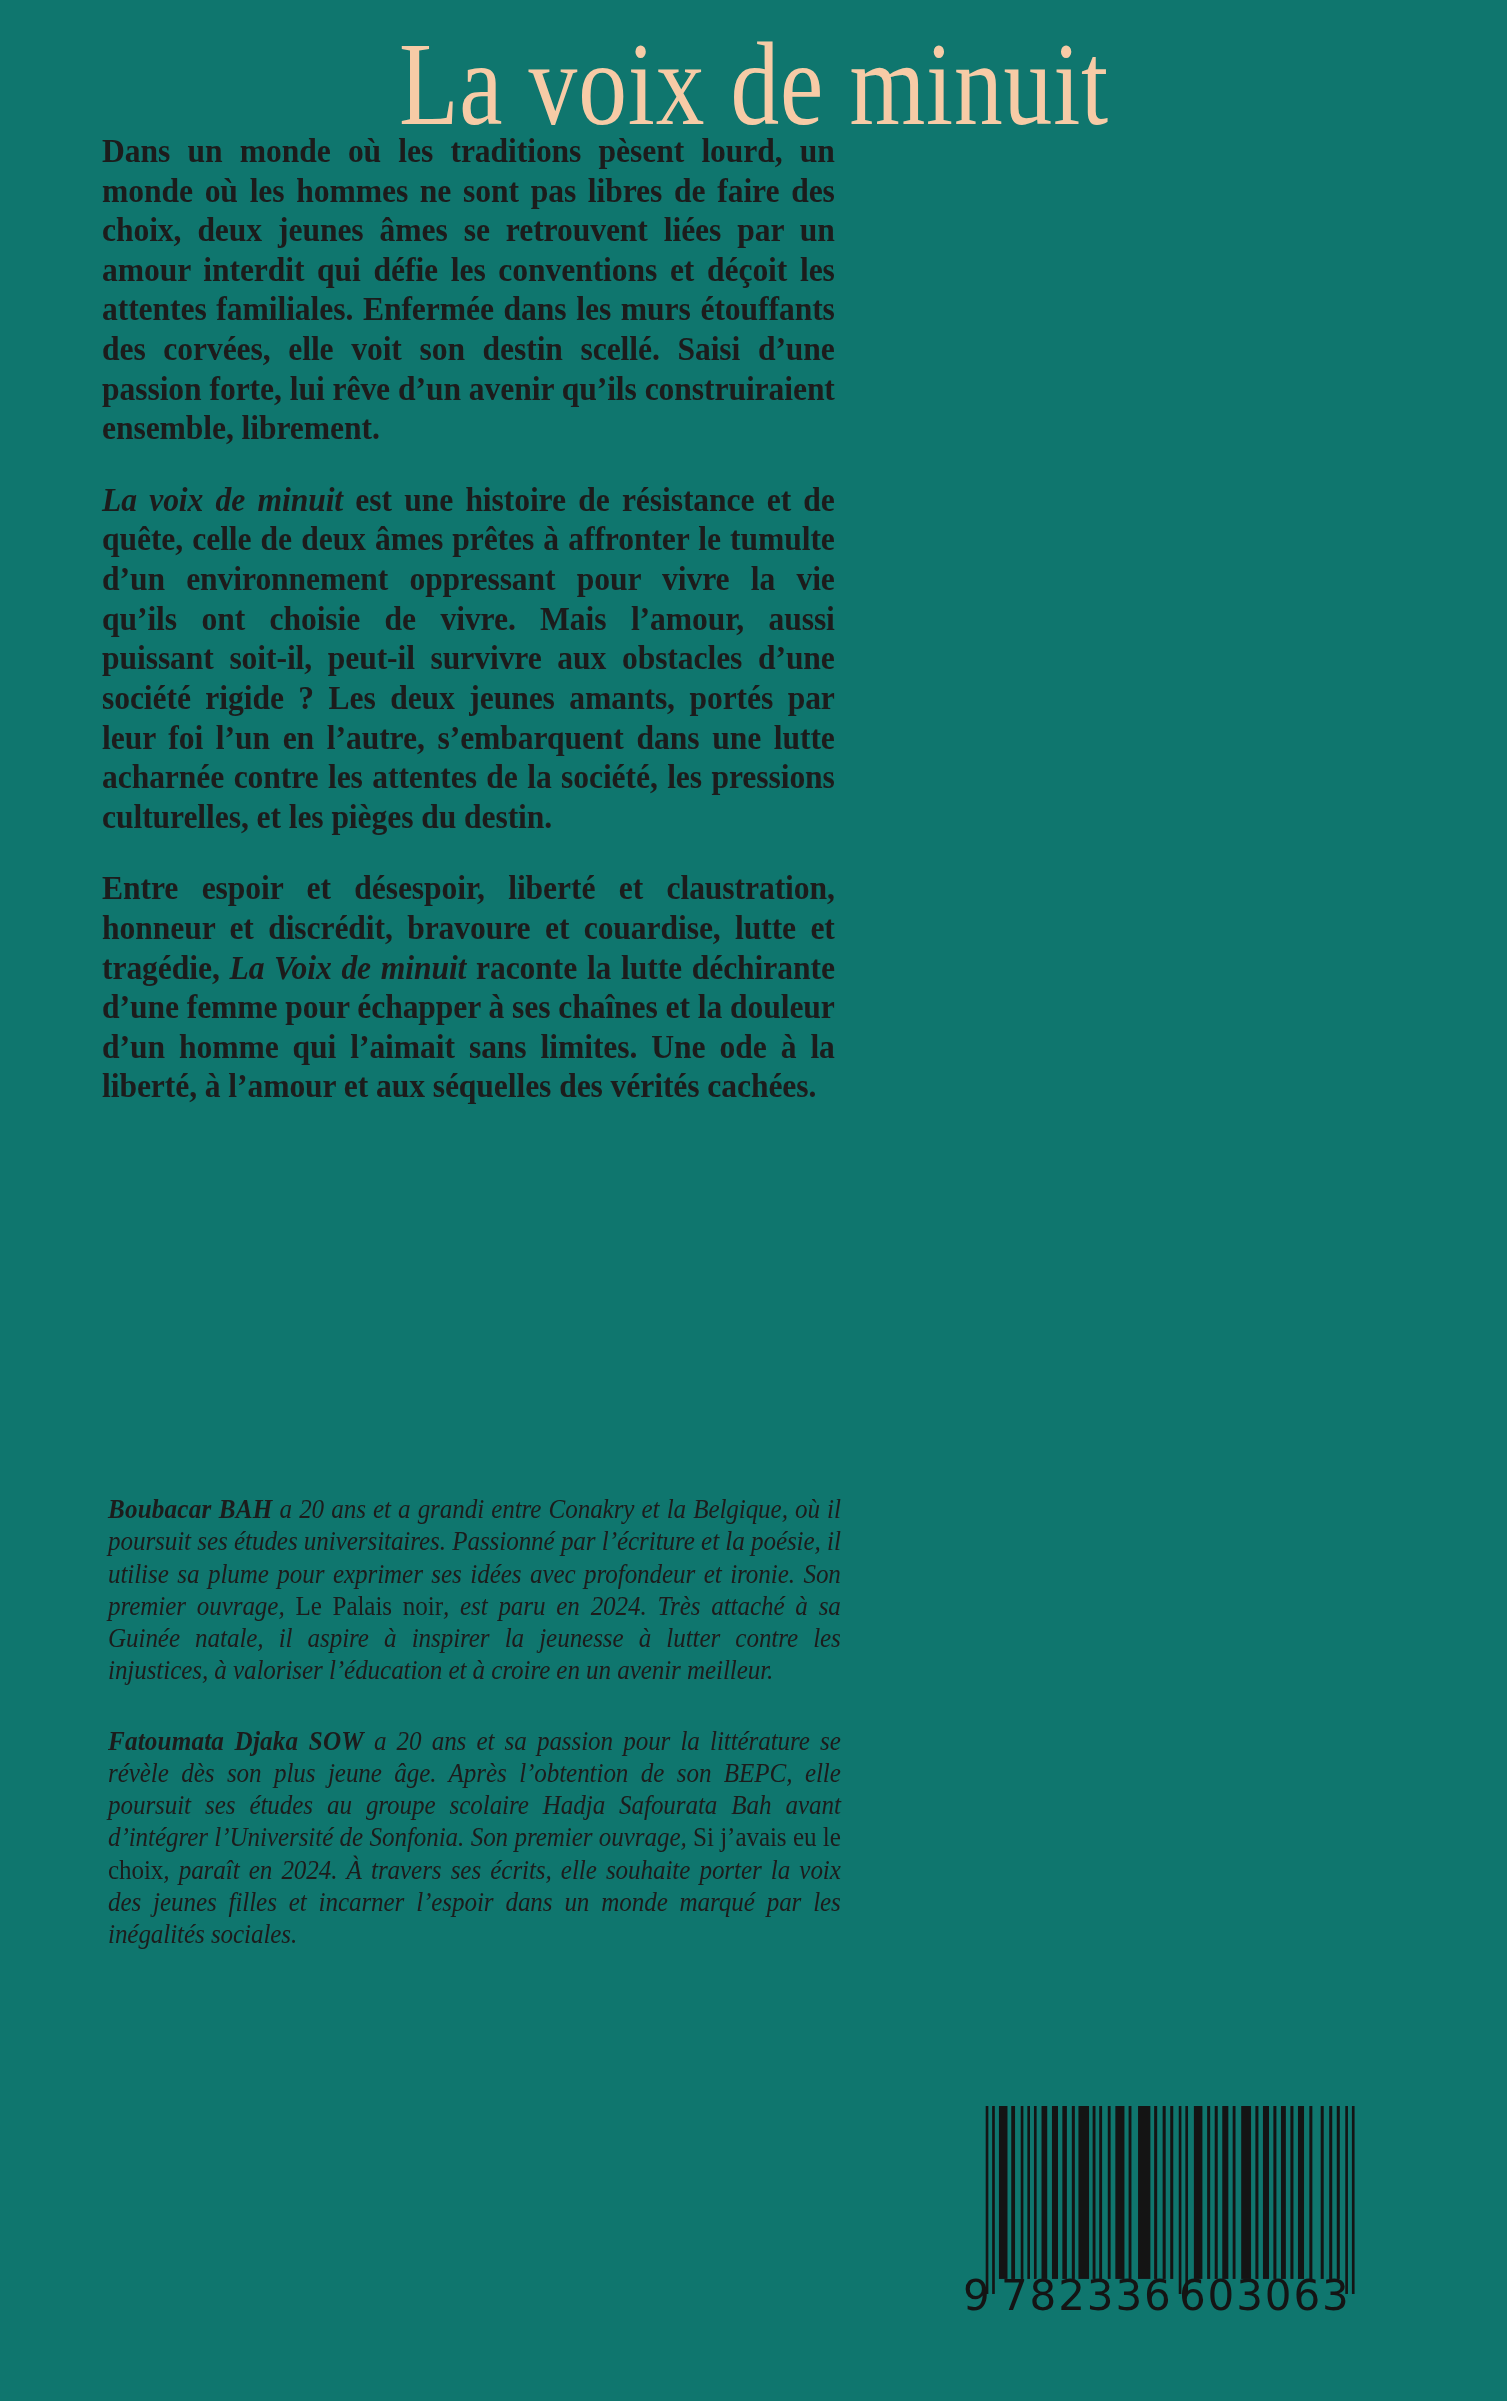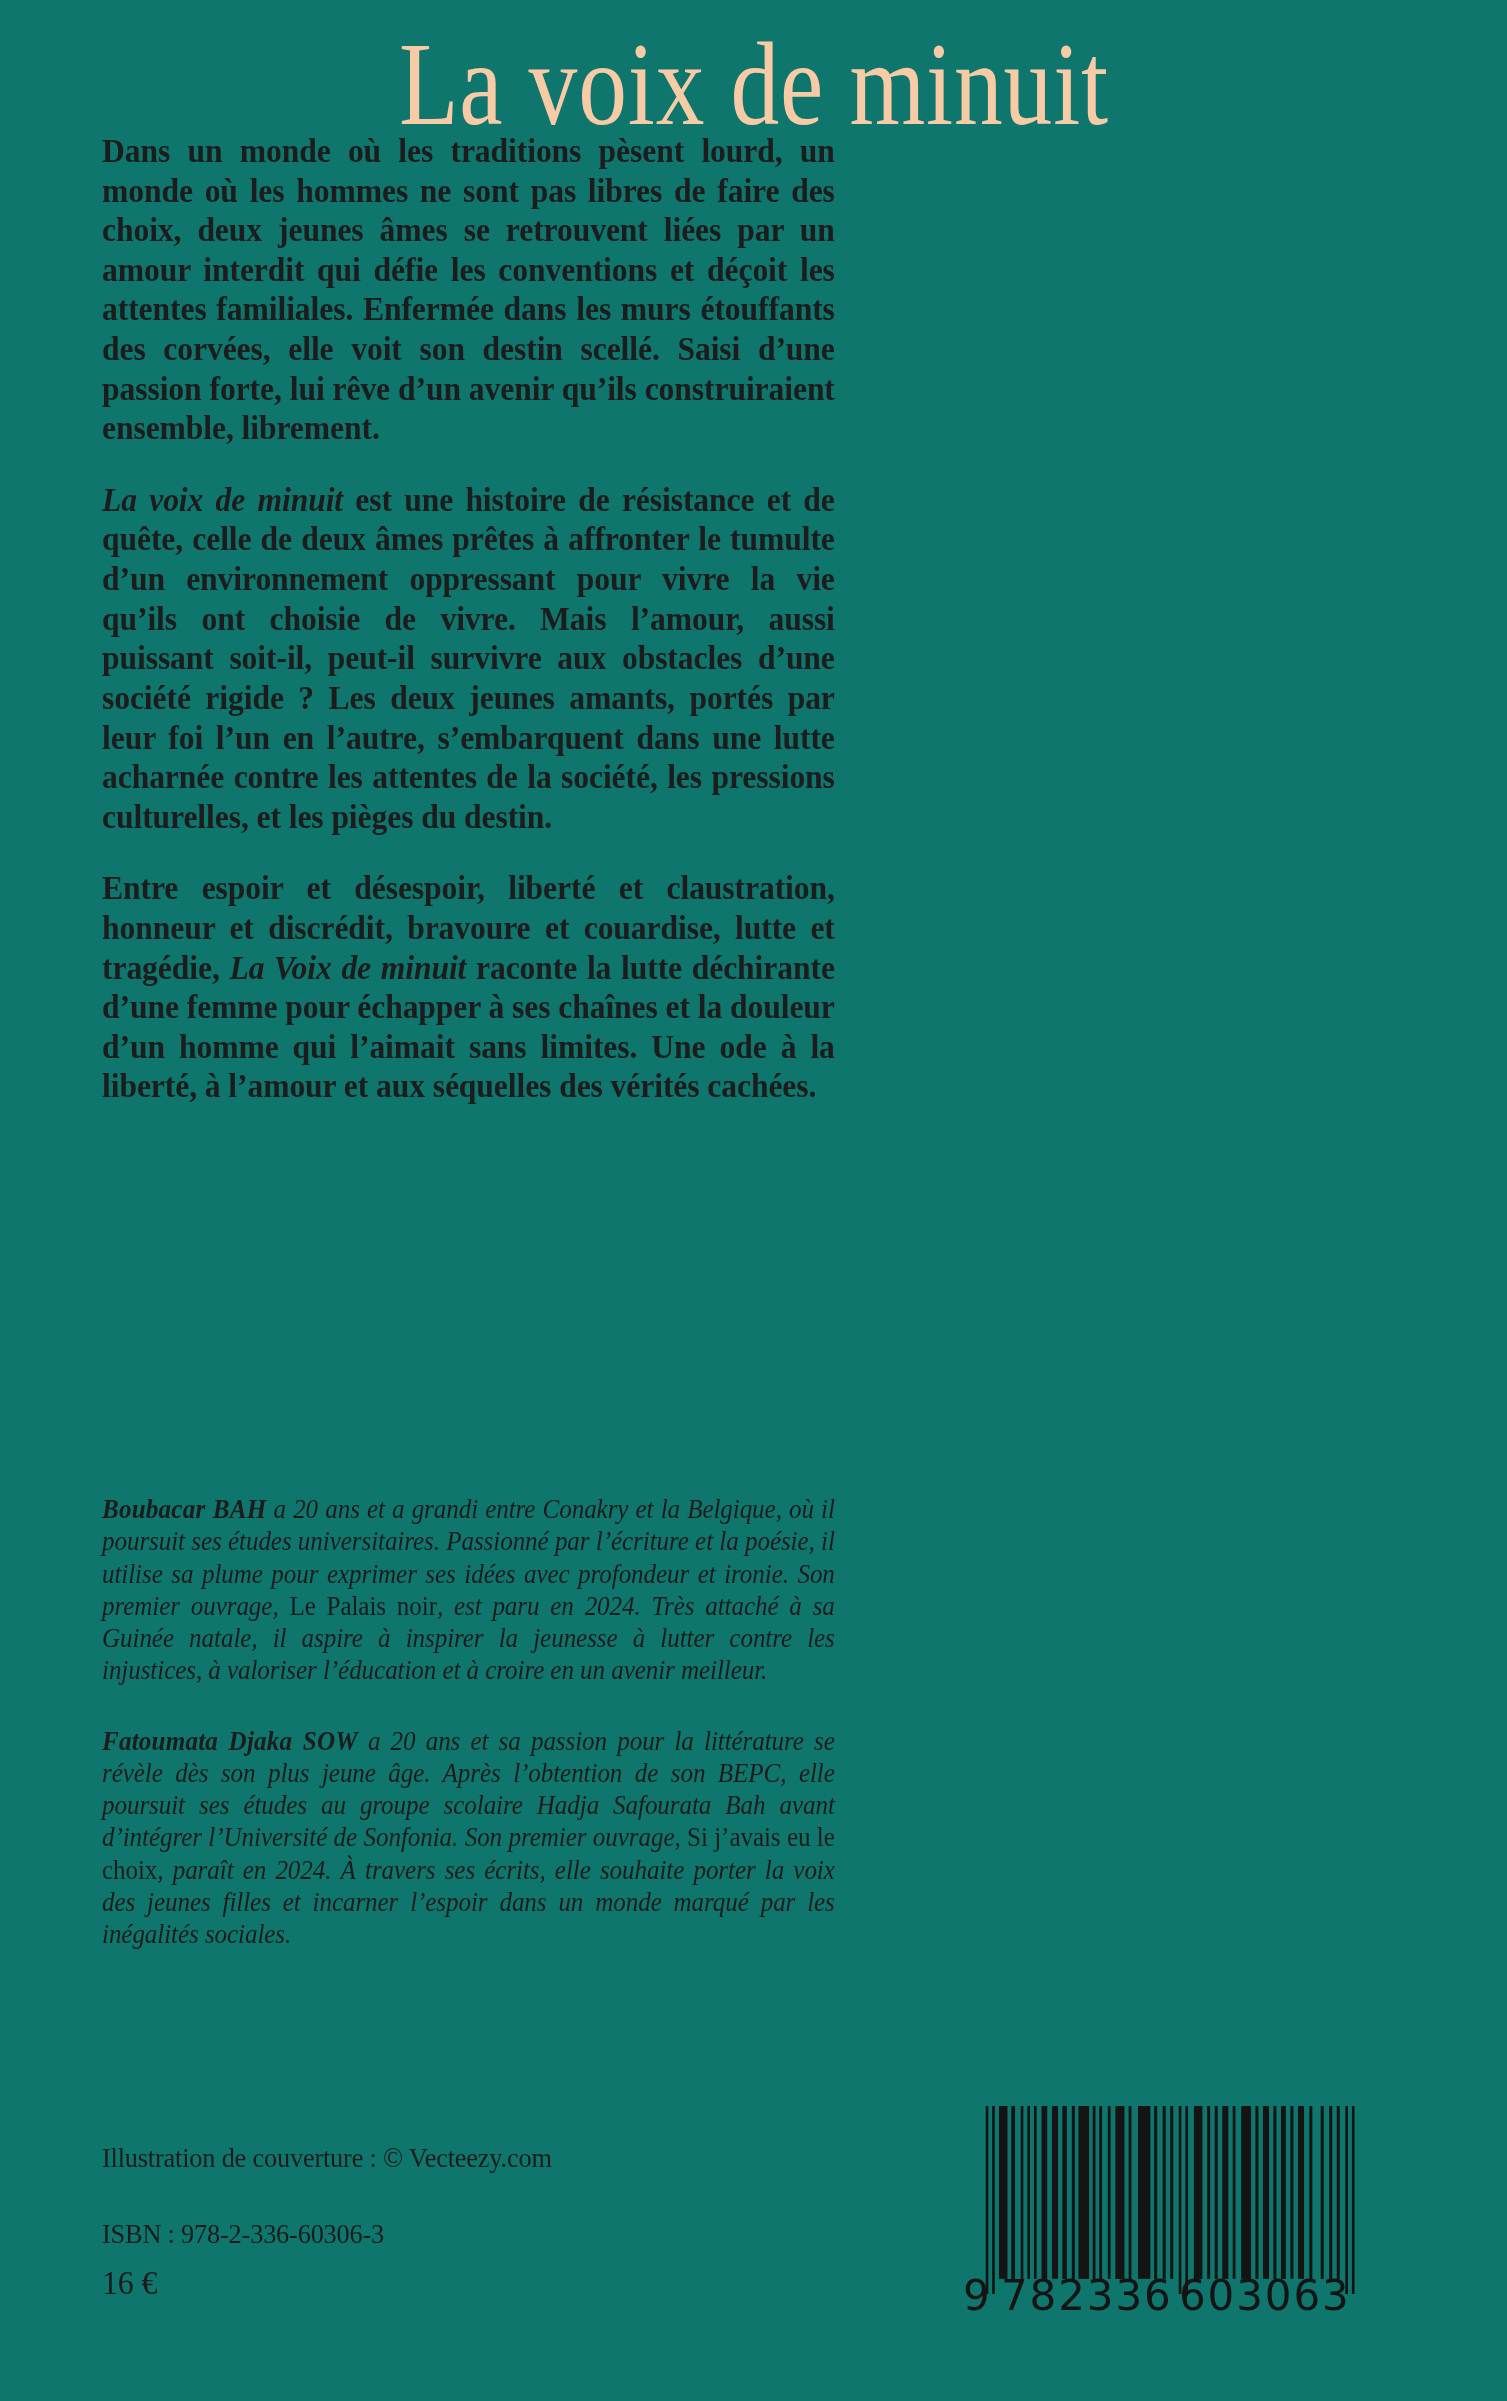--- a/index.html
+++ b/index.html
@@ -65,21 +65,21 @@
     transform-origin: left center;
     width: 107.5%;
     letter-spacing: -0.1px;
   }
   .blurb p:last-child { margin-bottom: 0; }
   .blurb em { font-style: italic; }
 
   
   .bios {
     position: absolute;
-    left: 102px;
+    left: 108px;
     top: 1493px;
     width: 733px;
   }
   .bio {
     margin: 0 0 38px 0;
     font-family: "Liberation Serif", serif;
     font-style: italic;
     font-size: 27px;
     line-height: 1.195;
     text-align: justify;
@@ -169,25 +169,20 @@
 
   <div class="bios">
     <p class="bio">
       <span class="name">Boubacar BAH</span><span>  a 20 ans et a grandi entre Conakry et la Belgique, où il poursuit ses études universitaires. Passionné par l’écriture et la poésie, il utilise sa plume pour exprimer ses idées avec profondeur et ironie. Son premier ouvrage, </span><span class="roman">Le Palais noir</span><span>, est paru en 2024. Très attaché à sa Guinée natale, il aspire à inspirer la jeunesse à lutter contre les injustices, à valoriser l’éducation et à croire en un avenir meilleur.</span>
     </p>
     <p class="bio">
       <span class="name">Fatoumata Djaka SOW</span><span> a 20 ans et sa passion pour la littérature se révèle dès son plus jeune âge. Après l’obtention de son BEPC, elle poursuit ses études au groupe scolaire Hadja Safourata Bah avant d’intégrer l’Université de Sonfonia. Son premier ouvrage, </span><span class="roman">Si j’avais eu le choix</span><span>, paraît en 2024. À travers ses écrits, elle souhaite porter la voix des jeunes filles et incarner l’espoir dans un monde marqué par les inégalités sociales.</span>
     </p>
   </div>
 
-  <div class="footer">
-    <div class="line credit">Illustration de couverture : © Vecteezy.com</div>
-    <div class="line isbn">ISBN : 978-2-336-60306-3</div>
-    <div class="line price">16 €</div>
-  </div>
 
   <div class="barcode-block">
     <svg class="barcode-bars" viewBox="0 0 214 108" preserveAspectRatio="none">
       <g fill="#141414">
 
         <rect x="12" y="0" width="1.4" height="100"></rect>
         <rect x="15.4" y="0" width="1.4" height="100"></rect>
 
         <rect x="19" y="0" width="4.5" height="92"></rect>
         <rect x="25.5" y="0" width="2" height="92"></rect>

